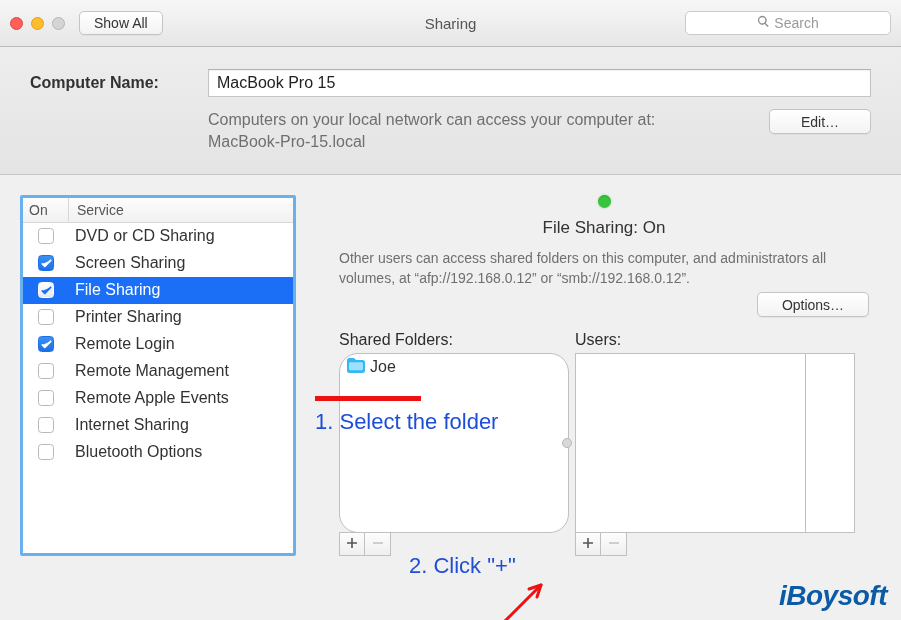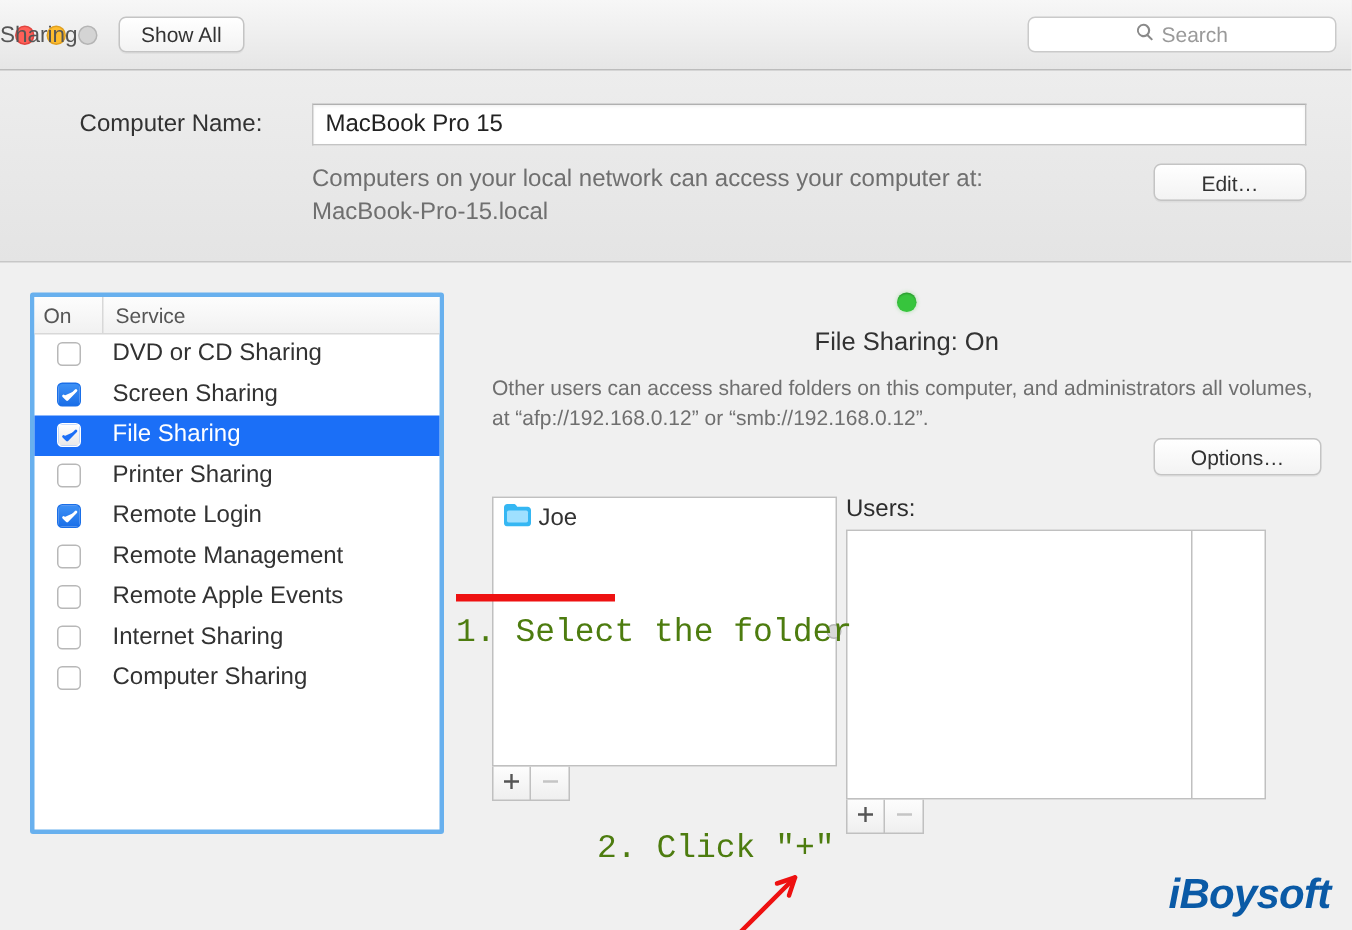--- a/index.html
+++ b/index.html
@@ -29,53 +29,53 @@
   .btn {
     height: 24px; padding: 0 14px;
     background: linear-gradient(to bottom, #ffffff, #f3f3f3);
     border: 1px solid #c4c4c4; border-radius: 5px;
     font-size: 14px; color: #333;
     display: inline-flex; align-items: center; justify-content: center;
     box-shadow: 0 1px 0 rgba(0,0,0,.04);
     cursor: default;
   }
   .toolbar-title {
-    position: absolute; left: 0; right: 0; text-align: left;
+    position: absolute; left: 0; right: 0; text-align: center;
     font-size: 15px; color: #555; pointer-events: none;
   }
   .search-wrap {
     margin-left: auto; width: 206px; height: 24px;
     background: #fff; border: 1px solid #cacaca; border-radius: 5px;
     display: flex; align-items: center; justify-content: center;
     color: #9a9a9a; font-size: 14px; gap: 4px;
   }
   .search-wrap svg { width: 13px; height: 13px; fill: #8a8a8a; }
 
   
   .header-area {
     padding: 22px 30px 20px 30px;
     border-bottom: 1px solid #c7c7c7;
     background: linear-gradient(to bottom,#ededed,#e4e4e4);
   }
   .row { display: flex; align-items: center; }
-  .label-right { width: 178px; text-align: center; padding-right: 10px; font-size: 16px; }
+  .label-right { width: 178px; text-align: left; padding-right: 10px; font-size: 16px; font-weight: bold; }
   .text-input {
     flex: 1; height: 28px; border: 1px solid #c4c4c4; border-top-color:#b0b0b0;
     background: #fff; padding: 0 8px; font-size: 16px; color: #222;
     border-radius: 0; box-shadow: inset 0 1px 2px rgba(0,0,0,.06);
   }
   .helper-row { display: flex; margin-top: 12px; align-items: flex-start; }
   .helper-text {
     font-size: 16px; color: #6f6f6f; line-height: 1.4;
     width: 480px;
   }
   .edit-btn { margin-left: auto; width: 102px; justify-content:center; height:25px;}
 
   
-  .body { display: flex; padding: 20px 20px 20px 20px; gap: 4px; }
+  .body { display: flex; padding: 20px 32px 20px 20px; gap: 15px; }
 
   
   .services-frame {
     width: 276px; border: 3px solid #68b0ee; border-radius: 2px;
     background: #fff; padding: 0;
   }
   .services-header {
     display: flex; border-bottom: 1px solid #d8d8d8;
     font-size: 14px; color: #555;
     background: linear-gradient(to bottom,#fdfdfd,#f1f1f1);
@@ -129,39 +129,39 @@
     position: relative; overflow:hidden;
   }
   .folder-item {
     display:flex; align-items:center; gap:4px;
     padding: 3px 6px; font-size:16px;
   }
   .folder-icon svg { width:20px; height:16px; }
   .users-split {
     position:absolute; top:0; bottom:0; right:48px; width:1px; background:#c0c0c0;
   }
-  .col-block:nth-child(1) .list-box { overflow:visible; }
+  .col-block:nth-child(1) .list-box { overflow:visible;border-radius:19px; }
   .col-block:nth-child(1) .list-box::after{
     content:""; position:absolute; right:-4px; top:50%; width:8px; height:8px;
     border-radius:50%; background:#d9d9d9; border:1px solid #b7b7b7; transform:translateY(-50%);
   }
 
   .pm-row { display:flex; margin-top:-1px;}
   .pm-btn {
     width:26px; height:24px; border:1px solid #c0c0c0; background:linear-gradient(#fdfdfd,#efefef);
     display:inline-flex; align-items:center; justify-content:center;
     font-size:17px; color:#555; cursor:default;
   }
   .pm-btn + .pm-btn { border-left:none;}
   .pm-btn.disabled { color:#bdbdbd;}
   .pm-btn svg { width:12px; height:12px; stroke:#555; stroke-width:1.6; fill:none;}
   .pm-btn.disabled svg { stroke:#c5c5c5;}
 
   
-  .anno { position:absolute; color:#4d7c0f; font-size:22px; font-family:Liberation Mono, monospace; pointer-events:none;}
+  .anno { position:absolute; color:#1d4ed8; font-size:22px; font-family:Liberation Sans, sans-serif; pointer-events:none;}
   .underline-red { width:106px; height:5px; background:#e11; position:absolute;}
   .arrow-red {
     position:absolute; width:60px; height:60px;
   }
   .arrow-red svg { width:100%; height:100%; }
   .watermark {
     position:absolute; right:14px; bottom:8px;
     font-size:28px; font-weight:800; font-style:italic;
     color:#0a5aa6; letter-spacing:-.5px;
   }
@@ -267,37 +267,38 @@
         <div class="service-row">
           <div class="cb-cell">
             <span class="mac-checkbox"></span>
           </div>
           <div class="name-cell">Internet Sharing</div>
         </div>
         <div class="service-row">
           <div class="cb-cell">
             <span class="mac-checkbox"></span>
           </div>
-          <div class="name-cell">Computer Sharing</div>
+          <div class="name-cell">Bluetooth Options</div>
         </div>
       </div>
   </div>
 
   <div class="right-panel">
     <div class="status-row">
       <span class="status-dot"></span>
       <span>File Sharing: On</span>
     </div>
     <div class="access-desc">Other users can access shared folders on this computer, and administrators all volumes, at “afp://192.168.0.12” or “smb://192.168.0.12”.</div>
     <div class="options-row">
       <div class="btn options-btn">Options…</div>
     </div>
 
     <div class="columns">
       <div class="col-block">
+        <div class="col-title">Shared Folders:</div>
         <div class="list-box" id="folders-box">
             <div class="folder-item">
               <span class="folder-icon"><svg viewBox="0 0 20 16">
                   <path fill="#35b7f3" d="M1 3.2C1 2 2 1 3.2 1h4.2c.7 0 1.3.3 1.7.9l.7 1h7c1.2 0 2.2 1 2.2 2.2v8.7c0 1.2-1 2.2-2.2 2.2H3.2C2 16 1 15 1 13.8V3.2z"></path>
                   <rect x="3" y="5.3" width="14" height="8" rx="1.2" fill="#9fe0ff"></rect>
                 </svg></span>
               <span>Joe</span>
             </div>
           </div>
         <div class="pm-row">

